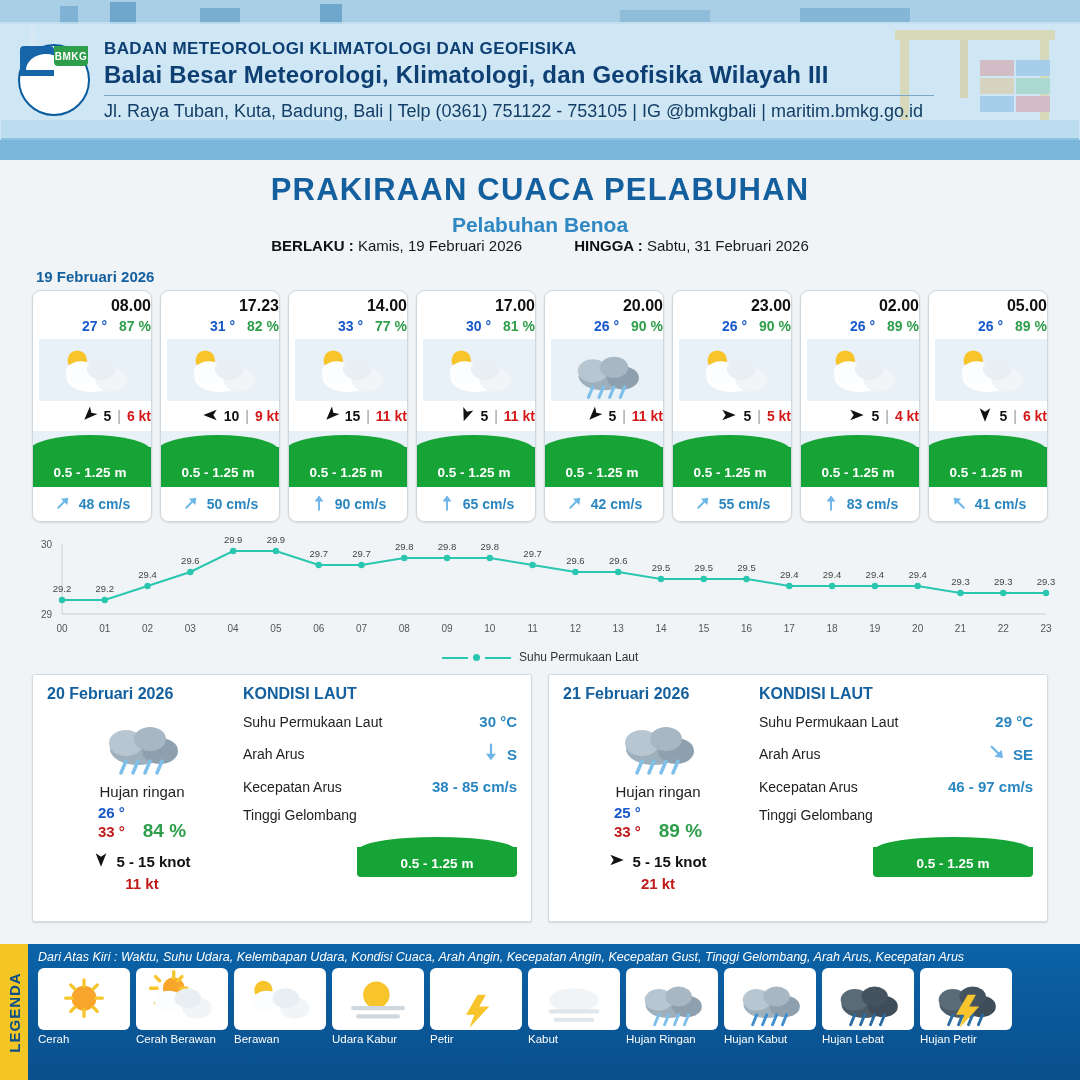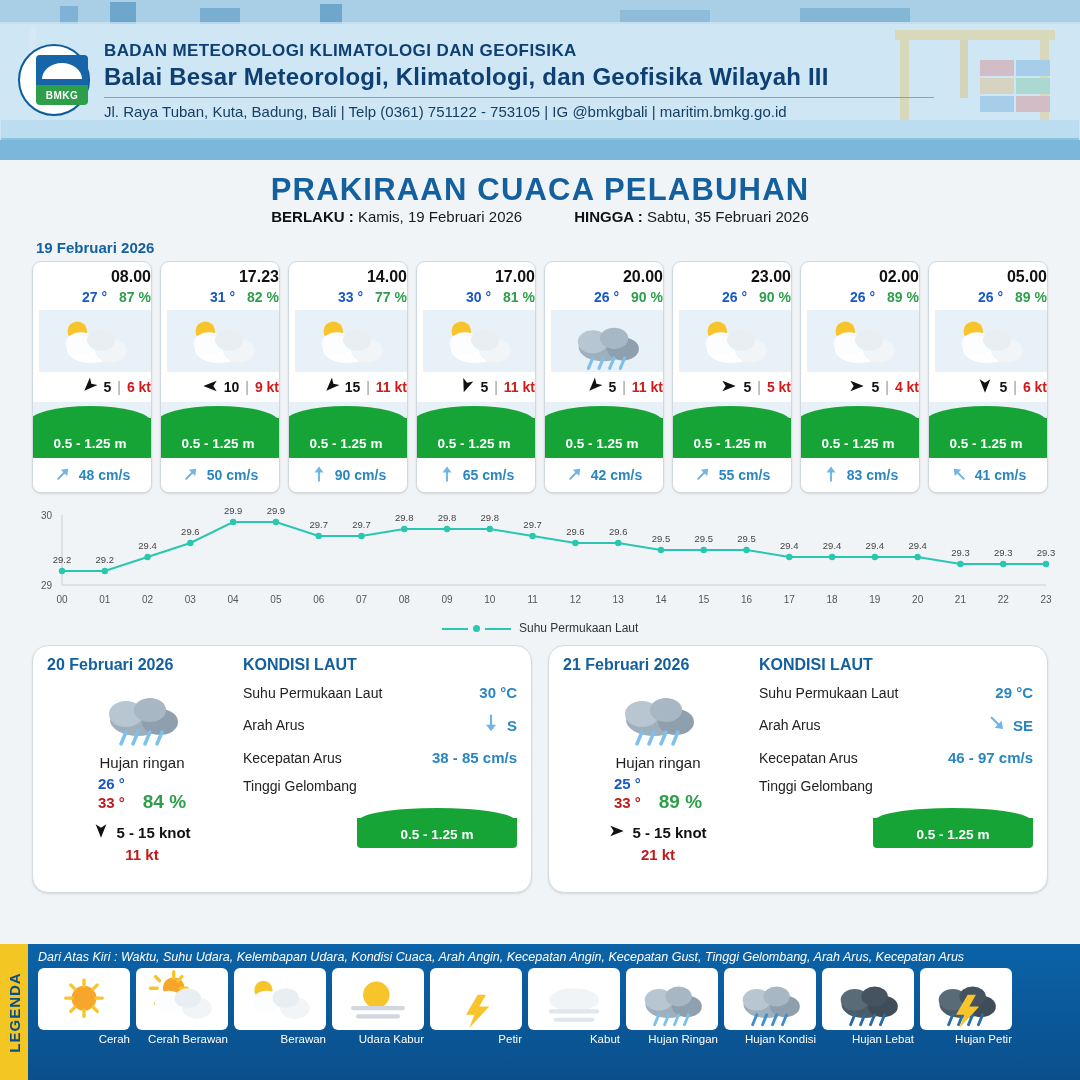--- a/index.html
+++ b/index.html
@@ -20,41 +20,41 @@
   }
   .hdr-sky { position:absolute; inset:0; }
   .hdr-overlay {
     position:absolute; left:0; top:22px; width:1080px; height:116px;
     background:rgba(207,230,244,0.72);
   }
   .hdr-content { position:absolute; left:0; top:22px; width:1080px; height:116px; display:flex; align-items:center; }
   .logo {
     width:72px; height:72px; margin-left:18px; border-radius:50%;
     background:#ffffff; border:2px solid #0a5c9e;
-    display:flex; flex-direction:column; align-items:flex-end; justify-content:center;
+    display:flex; flex-direction:row; align-items:flex-start; justify-content:center;
     flex:0 0 auto;
   }
   .logo-top {
     width:52px;height:30px;background:#1565a8;border-radius:4px 4px 0 0;
     position:relative; overflow:hidden;
   }
   .logo-top:after{
     content:""; position:absolute; left:6px; top:8px; width:40px;height:16px;
     background:#ffffff; border-radius:50% 50% 0 0 / 100% 100% 0 0;
   }
   .logo-bot{
     width:52px;height:20px;background:#2e9e4a;border-radius:0 0 4px 4px;
     display:flex;align-items:center;justify-content:center;
     color:#fff;font-size:10px;font-weight:bold;letter-spacing:0.5px;
   }
   .hdr-text { margin-left:14px; }
   .hdr-line1 { font-size:17px; font-weight:bold; color:#0d3f73; letter-spacing:0.4px; }
   .hdr-line2 { font-size:24px; font-weight:bold; color:#0d3f73; margin-top:2px; letter-spacing:0.2px; }
   .hdr-rule { height:1px; background:#7aa6c7; margin:6px 0 5px 0; width:830px; }
-  .hdr-line3 { font-size:15px; color:#143f66; }
+  .hdr-line3 { font-size:18px; color:#143f66; }
 
   
   .title-wrap { text-align:center; margin-top:12px; }
   .title-main { font-size:31px; font-weight:bold; color:#14609e; letter-spacing:1.2px; }
   .title-sub { font-size:21px; font-weight:bold; color:#2f88c4; margin-top:5px; }
   .validity { margin-top:0; display:flex; justify-content:center; gap:52px; font-size:15px; color:#1a1a1a; }
   .validity b { color:#111; }
 
   
   .date-label { margin:14px 0 5px 36px; font-size:15px; font-weight:bold; color:#14609e; }
@@ -92,21 +92,21 @@
 
   
   .chart-wrap { margin:8px 20px 0 20px; height:118px; position:relative; }
   .legend-chart { text-align:center; font-size:12px; color:#333; margin-top:2px; }
   .legend-chart .lg-line { display:inline-block; width:26px; height:2px; background:#29c6b0; vertical-align:middle; margin-right:5px; }
   .legend-chart .lg-dot { display:inline-block; width:7px;height:7px;border-radius:50%;background:#29c6b0; vertical-align:middle; margin-right:5px; }
 
   
   .daily { display:flex; gap:16px; padding:10px 32px 0 32px; }
   .panel {
-    flex:1; background:#fff; border:1px solid #d3dbe1; border-radius:16px;
+    flex:1; background:#fff; border:1px solid #d3dbe1; border-radius:2px;
     box-shadow:0 1px 2px rgba(0,0,0,0.12); padding:10px 14px 12px 14px;
     display:flex; position:relative; min-height:248px;
   }
   .p-left { width:190px; display:flex; flex-direction:column; align-items:center; }
   .p-date { font-size:16px; font-weight:bold; color:#14609e; align-self:flex-start; }
   .p-icon { margin-top:4px; }
   .p-desc { font-size:15px; color:#222; margin-top:2px; }
   .p-temps { display:flex; gap:18px; align-items:center; margin-top:4px; }
   .p-t-col { display:flex; flex-direction:column; line-height:1.25; }
   .p-tmin { font-size:15px; font-weight:bold; color:#1858c8; }
@@ -134,21 +134,21 @@
   .legend-side {
     width:28px; display:flex; align-items:center; justify-content:center;
     background:#f3c623;
   }
   .legend-side span {
     transform:rotate(-90deg); white-space:nowrap; font-size:15px; font-weight:bold; color:#0a4f8c; letter-spacing:1px;
   }
   .legend-body { flex:1; padding:6px 8px 0 10px; }
   .legend-note { color:#fff; font-size:12.5px; font-style:italic; margin-bottom:4px; }
   .legend-items { display:flex; gap:6px; }
-  .lg-item { width:92px; display:flex; flex-direction:column; align-items:flex-end; }
+  .lg-item { width:92px; display:flex; flex-direction:column; align-items:flex-start; }
   .lg-card { width:92px; height:62px; background:#fff; border-radius:6px; display:flex; align-items:center; justify-content:center; }
   .lg-label { color:#fff; font-size:11.5px; margin-top:3px; text-align:center; }
 </style>
 </head>
 <body>
 
 <div class="header">
   <svg class="hdr-sky" width="1080" height="160">
     <rect x="0" y="0" width="1080" height="160" fill="#cfe4f2"></rect>
     <rect x="0" y="0" width="1080" height="24" fill="#a9cfe6"></rect>
@@ -187,25 +187,26 @@
       <div class="hdr-line1">BADAN METEOROLOGI KLIMATOLOGI DAN GEOFISIKA</div>
       <div class="hdr-line2">Balai Besar Meteorologi, Klimatologi, dan Geofisika Wilayah III</div>
       <div class="hdr-rule"></div>
       <div class="hdr-line3">Jl. Raya Tuban, Kuta, Badung, Bali | Telp (0361) 751122 - 753105 | IG @bmkgbali | maritim.bmkg.go.id</div>
     </div>
   </div>
 </div>
 
 <div class="title-wrap">
   <div class="title-main">PRAKIRAAN CUACA PELABUHAN</div>
+  <div class="title-sub">Pelabuhan Benoa</div>
   <div class="validity">
     <div><b>BERLAKU :</b>
       <span>Kamis, 19 Februari 2026</span></div>
     <div><b>HINGGA :</b>
-      <span>Sabtu, 35 Februari 2026</span></div>
+      <span>Sabtu, 31 Februari 2026</span></div>
   </div>
 </div>
 
 <div class="date-label">19 Februari 2026</div>
 
 <div class="cards" id="cards">
     <div class="card">
     <div class="c-time">08.00</div>
     <div class="c-row2">
       <span class="c-temp">27 °</span>
@@ -857,21 +858,21 @@
       <ellipse cx="58" cy="32" rx="16" ry="12" fill="#a7b7c4"></ellipse>
               </g>
               <g stroke="#3f8fd0" stroke-width="3.5" stroke-linecap="round">
       <line x1="34" y1="54" x2="29" y2="66"></line>
                 <line x1="46" y1="54" x2="41" y2="66"></line>
       <line x1="58" y1="54" x2="53" y2="66"></line>
                 <line x1="70" y1="54" x2="65" y2="66"></line>
               </g>
             </svg>
           </div>
-    <div class="lg-label">Hujan Kondisi</div>
+    <div class="lg-label">Hujan Kabut</div>
         </div>
         <div class="lg-item">
           <div class="lg-card">
             <svg width="84" height="58" viewBox="0 0 100 70">
               <g>
                 <ellipse cx="46" cy="42" rx="28" ry="16" fill="#4b5b67"></ellipse>
       <ellipse cx="68" cy="44" rx="18" ry="13" fill="#3e4d58"></ellipse>
       <ellipse cx="34" cy="36" rx="17" ry="13" fill="#5a6b78"></ellipse>
       <ellipse cx="58" cy="32" rx="16" ry="12" fill="#44535f"></ellipse>
               </g>

